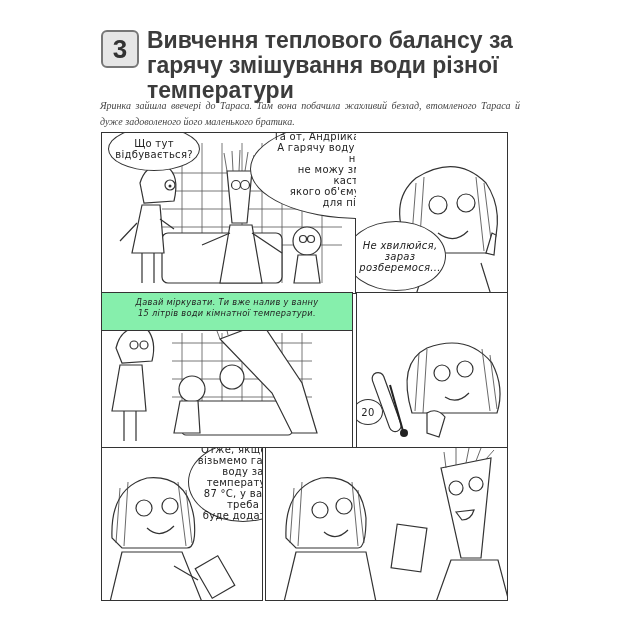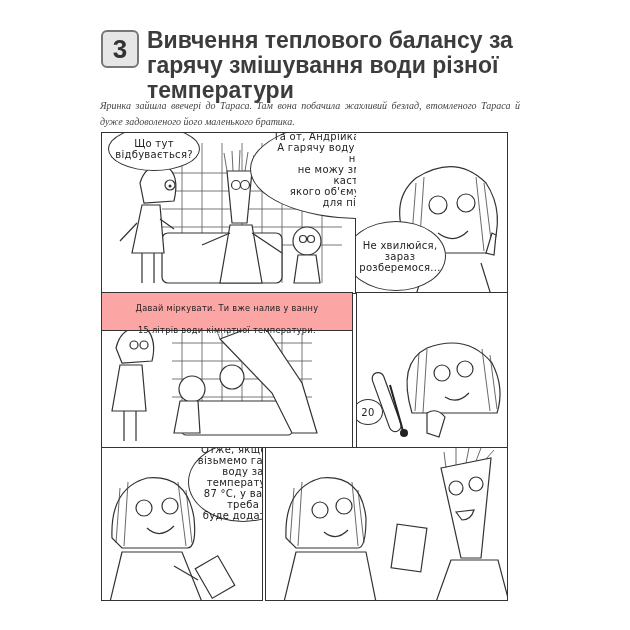--- a/index.html
+++ b/index.html
@@ -2,21 +2,21 @@
 <html><head>
 <meta charset="utf-8">
 <style>
   html, body { margin:0; padding:0; background:#ffffff; }
   body { width:630px; height:630px; position:relative; overflow:hidden; font-family:"DejaVu Sans", sans-serif; color:#333; }
   .num-box { position:absolute; left:101px; top:30px; width:38px; height:38px; border:2px solid #777; border-radius:6px; background:#e6e6e6; display:flex; align-items:center; justify-content:center; font-family:"Liberation Sans", sans-serif; font-weight:bold; font-size:26px; color:#333; box-sizing:border-box; }
   .title { position:absolute; left:147px; top:28px; width:380px; font-family:"Liberation Sans", sans-serif; font-weight:bold; font-size:23px; line-height:25px; color:#3c3c3c; margin:0; }
   .intro { position:absolute; left:100px; top:98px; width:420px; font-family:Liberation Serif, serif; font-style:italic; font-size:10px; line-height:16px; color:#444; margin:0; text-align:justify; }
   .panel { position:absolute; border:1.5px solid #333; background:#fff; overflow:hidden; box-sizing:border-box; }
   .bubble { position:absolute; background:#fff; border:1.3px solid #333; border-radius:50%; display:flex; align-items:center; justify-content:center; text-align:center; font-family:"DejaVu Sans", sans-serif; font-size:10px; line-height:11px; text-transform:none; color:#222; letter-spacing:0.3px; box-sizing:border-box; padding:4px 10px; white-space:pre-line; }
-  .caption { position:absolute; background:#fca5a5; border-bottom:1.3px solid #333; text-align:center; font-family:"DejaVu Sans", sans-serif; font-size:8.2px; line-height:22px; color:#222; letter-spacing:0.3px; white-space:pre-line; box-sizing:border-box; padding-top:4px; }
+  .caption { position:absolute; background:#86efac; border-bottom:1.3px solid #333; text-align:center; font-family:"DejaVu Sans", sans-serif; font-size:8.2px; line-height:11px; color:#222; letter-spacing:0.3px; white-space:pre-line; box-sizing:border-box; padding-top:4px;font-style:italic; }
   svg.art { position:absolute; left:0; top:0; }
   .tile { stroke:#555; stroke-width:0.8; fill:none; }
   .line { stroke:#333; stroke-width:1.2; fill:none; }
   .hair { stroke:#444; stroke-width:0.8; fill:none; }
   .fill-w { fill:#fff; stroke:#333; stroke-width:1.2; }
 </style>
 </head>
 <body>
 
 <div class="num-box">
@@ -69,21 +69,21 @@
 <div class="panel" style="left:355px; top:132px; width:153px; height:162px;">
   <svg class="art" width="153" height="162">
     <path class="fill-w" d="M55 120 Q30 70 60 45 Q100 20 130 50 Q150 80 135 120 Z"></path>
     <path class="hair" d="M60 50 L55 115 M68 44 L63 118 M120 44 L128 118 M128 50 L136 115"></path>
     <circle class="fill-w" cx="82" cy="72" r="9"></circle>
       <circle class="fill-w" cx="110" cy="70" r="9"></circle>
     <path class="line" d="M82 100 Q98 112 112 98"></path>
     <path class="line" d="M70 130 L60 162 M125 130 L135 162"></path>
     <path class="fill-w" d="M130 120 l6 -20 l4 2 l-2 20 Z"></path>
   </svg>
-  <div class="bubble" style="left:-10px; top:88px; width:100px; height:70px; padding:4px 8px 4px 16px;">Не хвилюйся,
+  <div class="bubble" style="left:-10px; top:88px; width:100px; height:70px; padding:4px 8px 4px 16px;font-style:italic;">Не хвилюйся,
 зараз
 розберемося...</div>
 </div>
 
 <div class="panel" style="left:101px; top:292px; width:252px; height:156px;">
   <svg class="art" width="252" height="156">
     <path class="tile" d="M70 50 H210 M70 68 H210 M70 86 H210 M70 104 H210 M80 40 V130 M100 40 V130 M120 40 V130 M140 40 V130 M160 40 V130 M180 40 V130 M200 40 V130"></path>
     <rect class="fill-w" x="80" y="108" width="110" height="34" rx="4"></rect>
     <g>
       <path class="fill-w" d="M14 55 Q20 30 45 36 Q55 48 50 68 L20 70 Z"></path>

